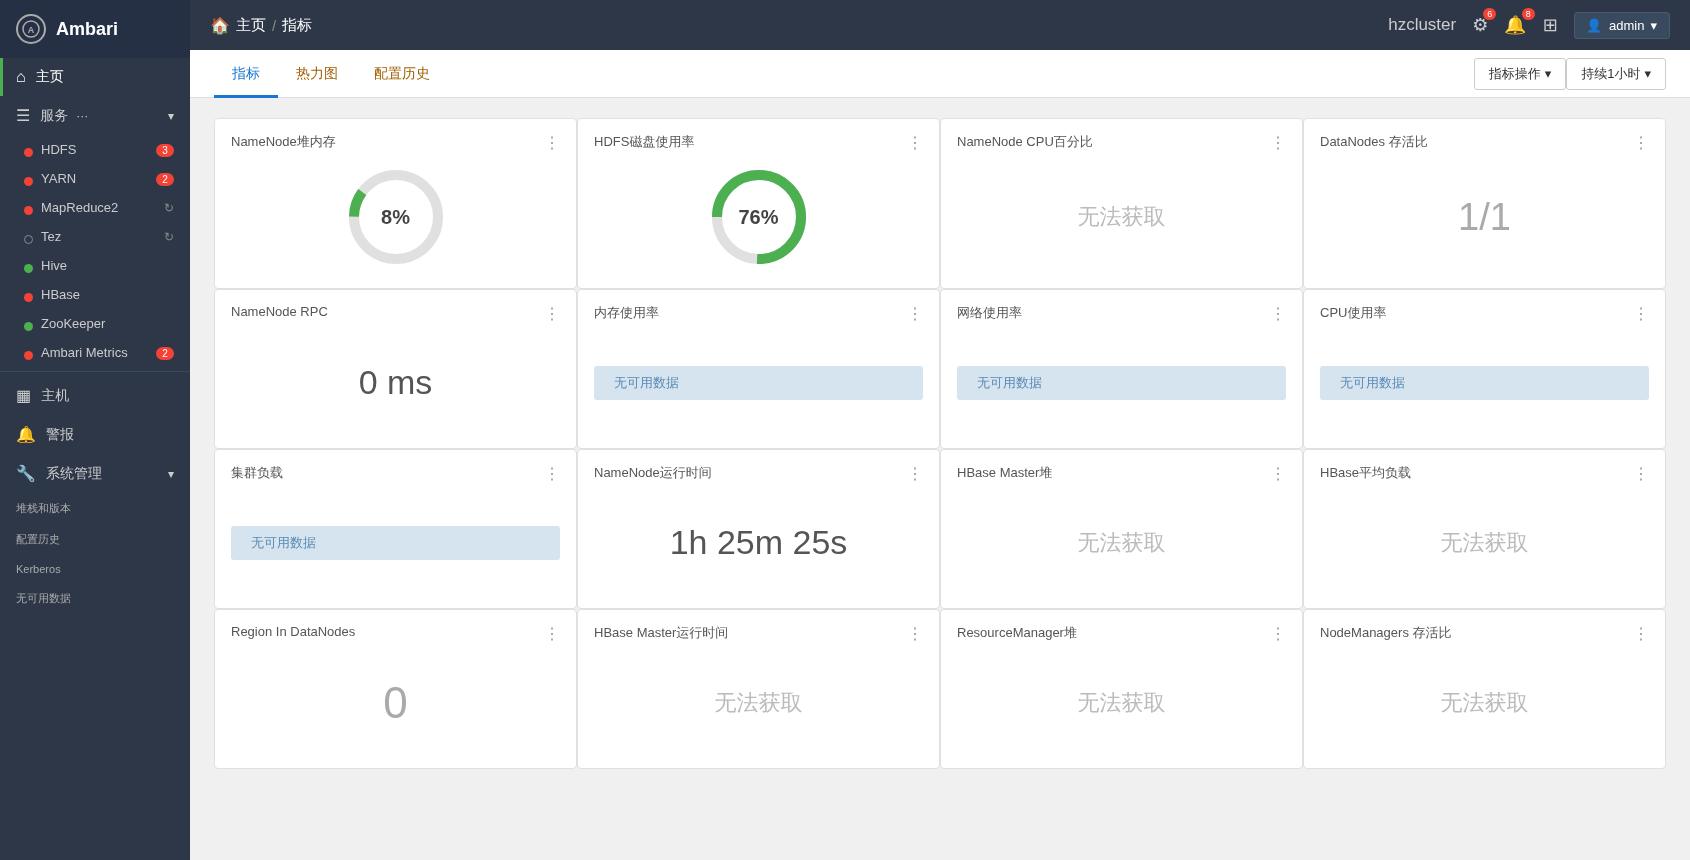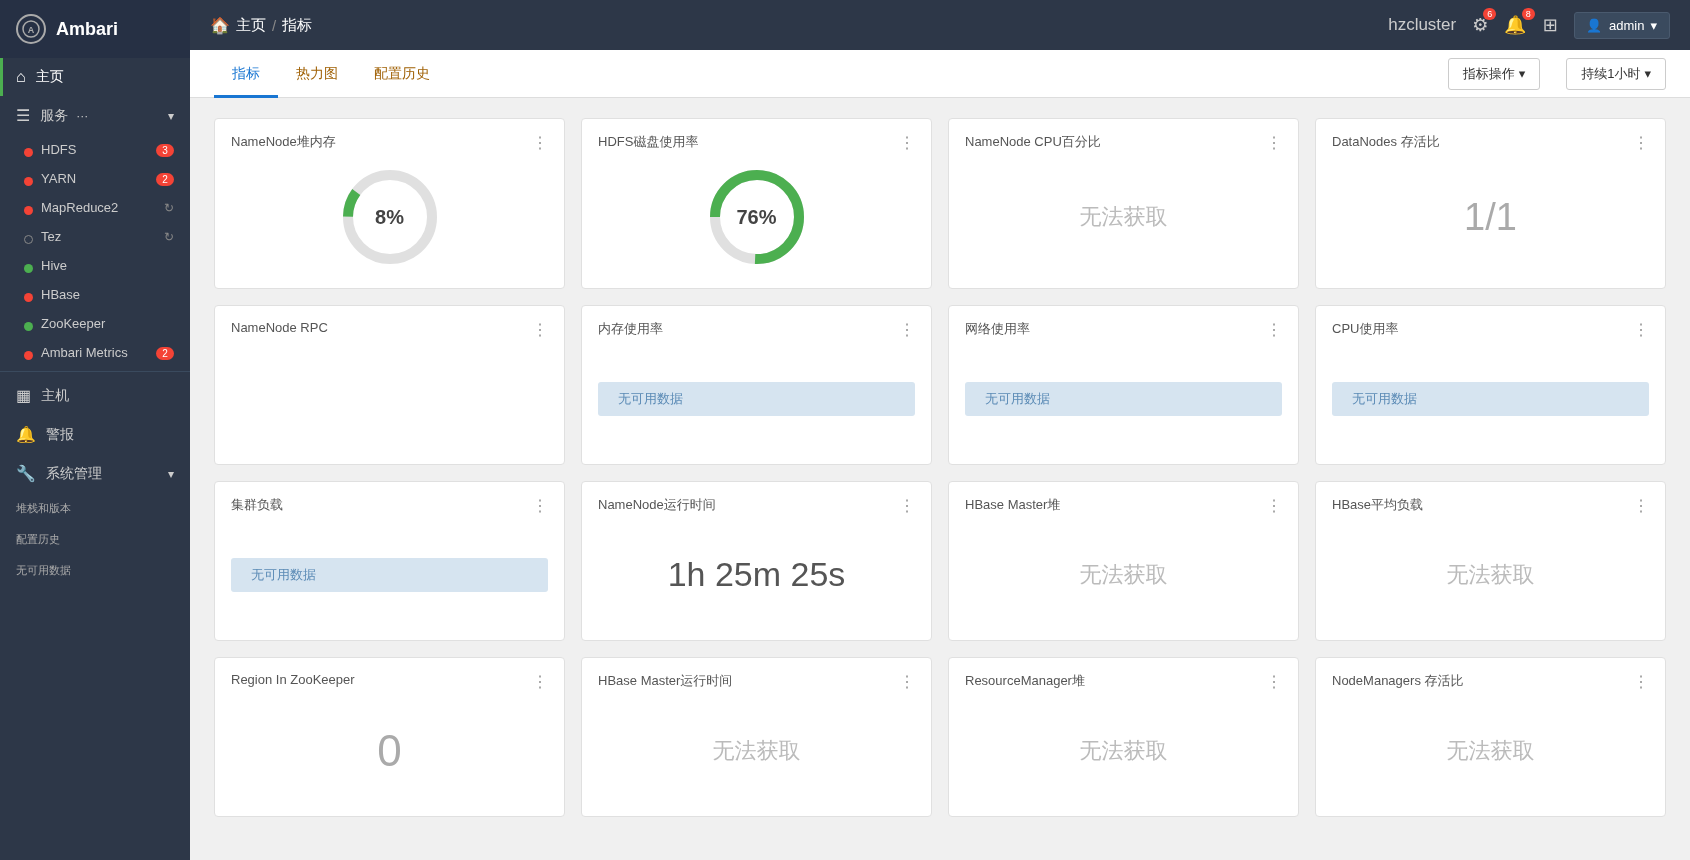--- a/index.html
+++ b/index.html
@@ -179,38 +179,37 @@
     .tabs { display: flex; gap: 0; }
     .tab {
       padding: 14px 18px 12px;
       font-size: 14px;
       color: #a16207;
       cursor: pointer;
       border-bottom: 3px solid transparent;
       margin-bottom: -1px;
     }
     .tab.active { color: #1976d2; border-bottom-color: #1976d2; }
-    .tab-actions { display: flex; gap: 26px; }
+    .tab-actions { display: flex; gap: 0; }
     .tab-btn {
       border: 1px solid #ccc;
       background: #fff;
       padding: 6px 14px;
       border-radius: 3px;
       font-size: 13px;
       cursor: pointer;
       color: #333;
       display: flex; align-items: center; gap: 4px;
     }
 
     
     .dashboard {
       padding: 20px 24px;
       display: grid;
       grid-template-columns: repeat(4, 1fr);
-      gap: 16px;
     }
 
     
     .metric-card {
       background: #fff;
       border-radius: 4px;
       border: 1px solid #e0e0e0;
       padding: 14px 16px 16px;
       display: flex;
       flex-direction: column;
@@ -363,20 +362,23 @@
   <div class="sidebar-nav-item">
     <span class="nav-icon">🔧</span>
     <span>系统管理</span>
     <span class="arrow">▾</span>
   </div>
   <div class="submenu-item">
     <span>堆栈和版本</span>
   </div>
   <div class="submenu-item">
     <span>配置历史</span>
+  </div>
+  <div class="submenu-item">
+    <span>Kerberos</span>
   </div>
   <div class="submenu-item">
     <span>无可用数据</span>
   </div>
 </div>
 
 <div class="main-content">
 
   <div class="topbar">
     <div class="topbar-breadcrumb">
@@ -478,20 +480,23 @@
         <div class="metric-card-body">
           <span class="metric-value">1/1</span>
         </div>
       </div>
 
       <div class="metric-card">
         <div class="metric-card-header">
           <span class="metric-card-title">NameNode RPC</span>
           <span class="metric-card-menu">⋮</span>
         </div>
+        <div class="metric-card-body">
+          <span class="metric-time">0 ms</span>
+        </div>
       </div>
 
       <div class="metric-card">
         <div class="metric-card-header">
           <span class="metric-card-title">内存使用率</span>
           <span class="metric-card-menu">⋮</span>
         </div>
         <div class="metric-card-body">
           <div class="metric-no-data">无可用数据</div>
         </div>
@@ -552,21 +557,21 @@
           <span class="metric-card-title">HBase平均负载</span>
           <span class="metric-card-menu">⋮</span>
         </div>
         <div class="metric-card-body">
           <span class="metric-unavailable">无法获取</span>
         </div>
       </div>
 
       <div class="metric-card">
         <div class="metric-card-header">
-          <span class="metric-card-title">Region In ZooKeeper</span>
+          <span class="metric-card-title">Region In DataNodes</span>
           <span class="metric-card-menu">⋮</span>
         </div>
         <div class="metric-card-body">
           <span class="metric-zero">0</span>
         </div>
       </div>
 
       <div class="metric-card">
         <div class="metric-card-header">
           <span class="metric-card-title">HBase Master运行时间</span>

